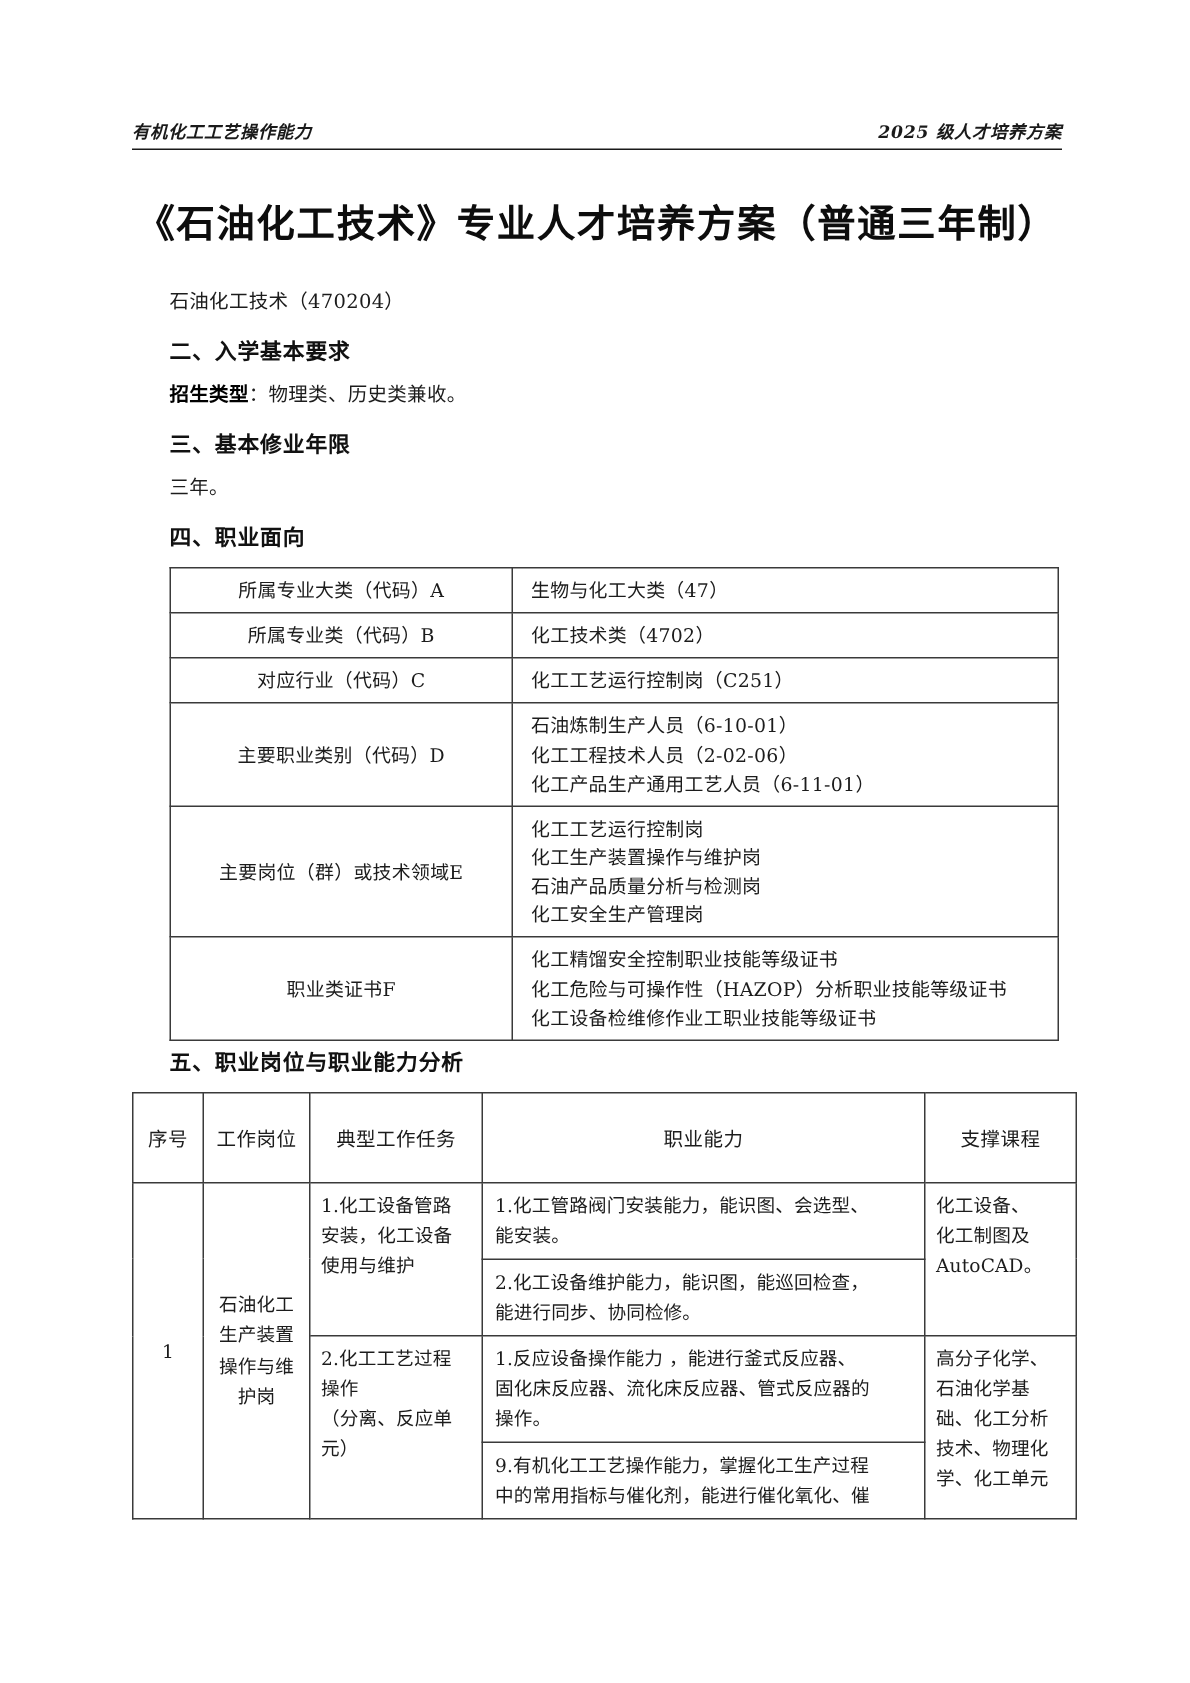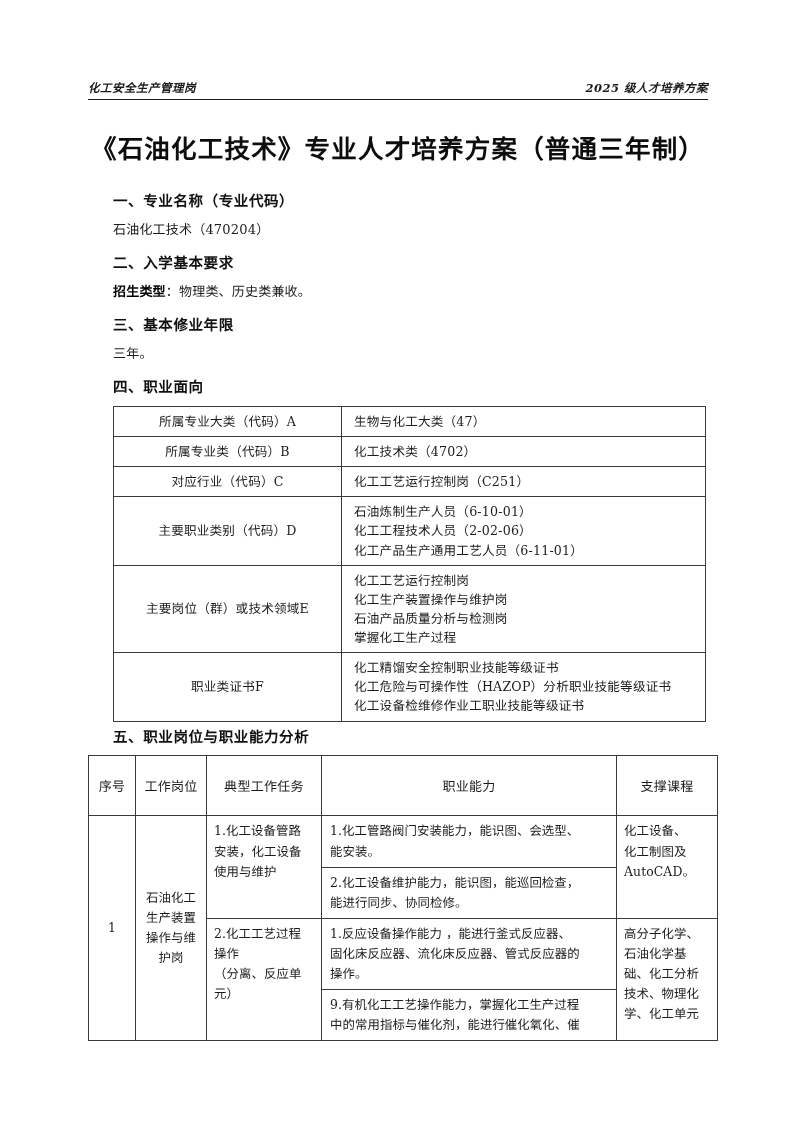--- a/index.html
+++ b/index.html
@@ -180,29 +180,28 @@
   #ability-table th.h-course { width: 96px; }
 
   .cell-lines > span { display: block; }
 </style>
 </head>
 <body>
 
 <div class="page">
 
   <div class="running-header">
-    <div class="rh-left">化工安全生产管理岗</div>
+    <div class="rh-left">有机化工工艺操作能力</div>
     <div class="rh-right">2025 级人才培养方案</div>
   </div>
 
   <div class="doc-title">《石油化工技术》专业人才培养方案（普通三年制）</div>
 
   <div class="content">
 
-    <h2 class="sec-heading">一、专业名称（专业代码）</h2>
     <p class="para">石油化工技术（470204）</p>
 
     <h2 class="sec-heading">二、入学基本要求</h2>
     <p class="para">
       <span class="lead">招生类型</span><span>：物理类、历史类兼收。</span>
     </p>
 
     <h2 class="sec-heading">三、基本修业年限</h2>
     <p class="para">三年。</p>
 
@@ -235,21 +234,21 @@
             <span class="line">化工工程技术人员（2-02-06）</span>
             <span class="line">化工产品生产通用工艺人员（6-11-01）</span>
           </td>
         </tr>
         <tr>
           <td class="label">主要岗位（群）或技术领域E</td>
           <td class="value">
             <span class="line">化工工艺运行控制岗</span>
             <span class="line">化工生产装置操作与维护岗</span>
             <span class="line">石油产品质量分析与检测岗</span>
-            <span class="line">掌握化工生产过程</span>
+            <span class="line">化工安全生产管理岗</span>
           </td>
         </tr>
         <tr>
           <td class="label">职业类证书F</td>
           <td class="value">
             <span class="line">化工精馏安全控制职业技能等级证书</span>
             <span class="line">化工危险与可操作性（HAZOP）分析职业技能等级证书</span>
             <span class="line">化工设备检维修作业工职业技能等级证书</span>
           </td>
         </tr>

